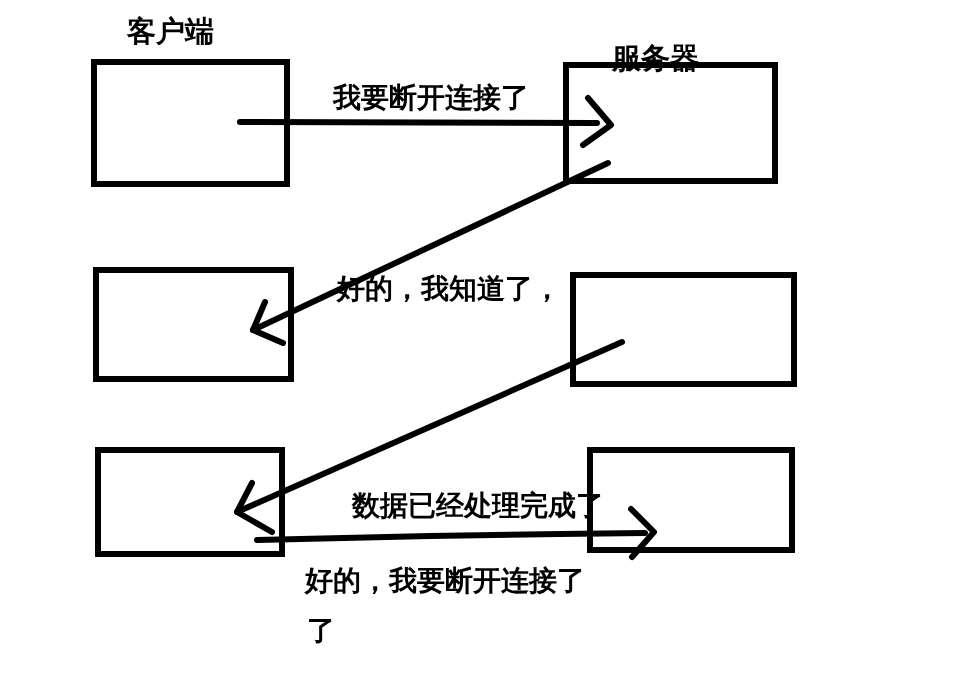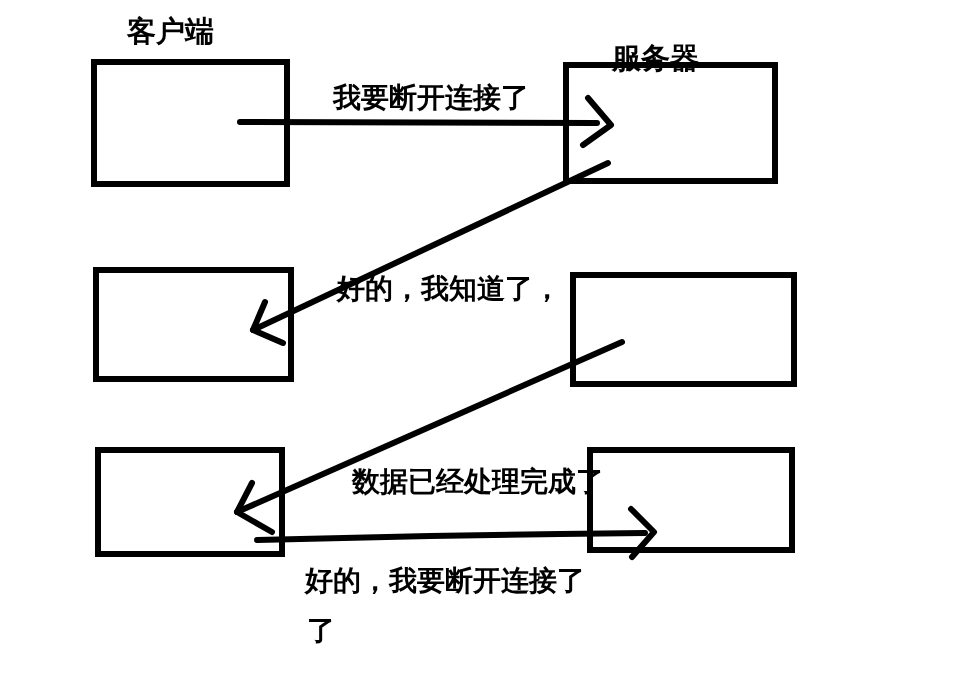--- a/index.html
+++ b/index.html
@@ -70,18 +70,18 @@
     <polyline class="stroke" points="631,509 654,532 632,557"></polyline>
   </svg>
 
   <div class="lbl entity" style="left:127px; top:17px;">客户端</div>
   <div class="lbl entity" style="left:612px; top:44px;">服务器</div>
 
   <div class="lbl msg" style="left:337px; top:275px;">好的，我知道了，</div>
 
   <div class="lbl msg" style="left:333px; top:84px;">我要断开连接了</div>
 
-  <div class="lbl msg" style="left:352px; top:468px;">数据已经处理完成了</div>
+  <div class="lbl msg" style="left:352px; top:492px;">数据已经处理完成了</div>
 
   <div class="lbl msg" style="left:305px; top:567px;">好的，我要断开连接了</div>
   <div class="lbl msg" style="left:307px; top:617px;">了</div>
 
 </div>
 
 </body></html>

